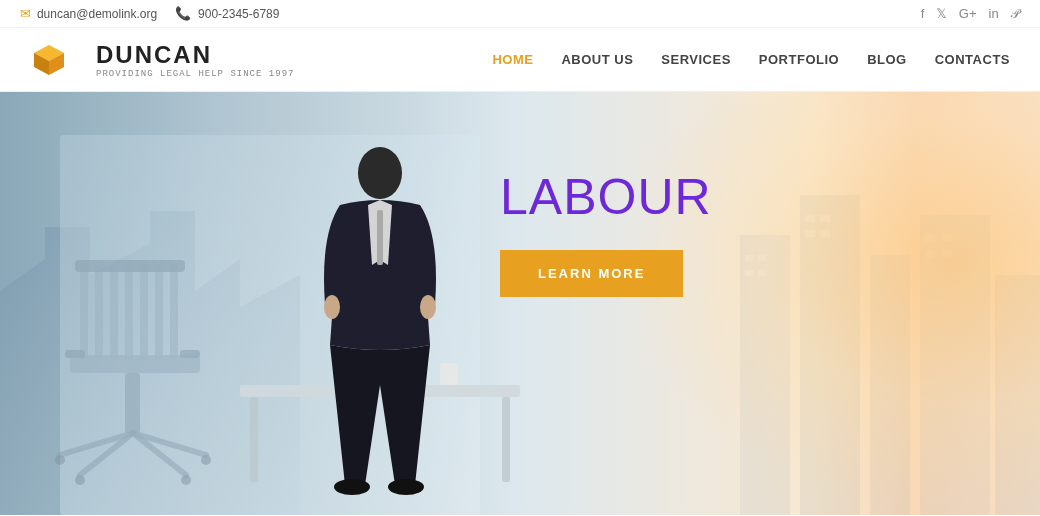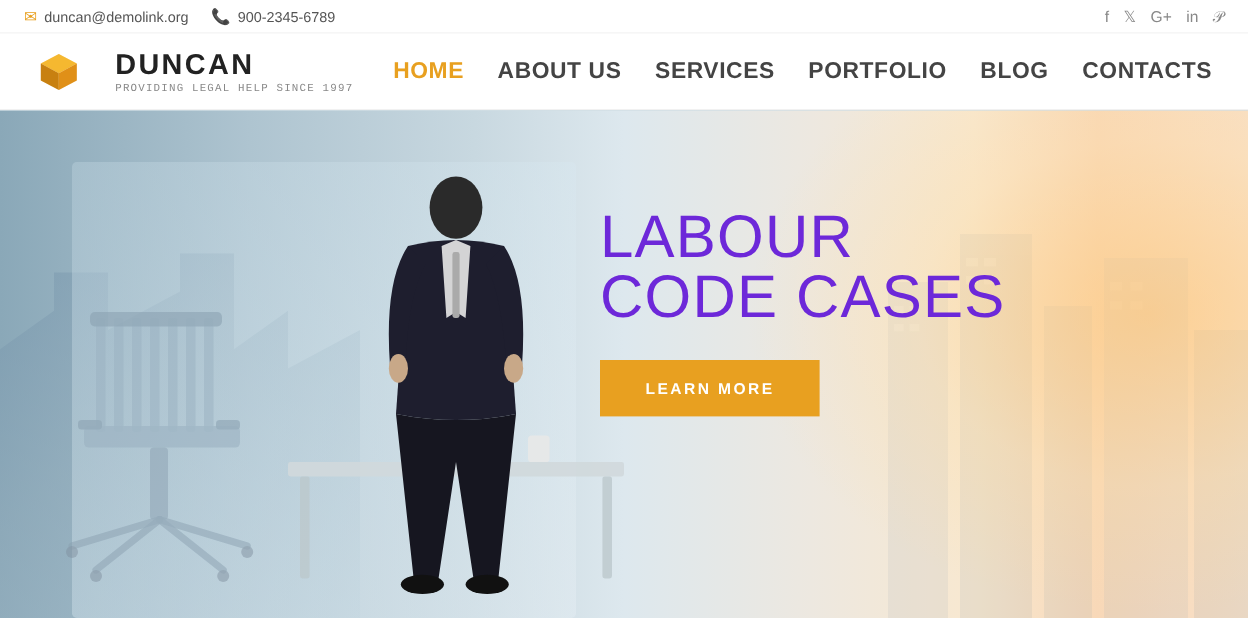--- a/index.html
+++ b/index.html
@@ -93,21 +93,21 @@
       font-family: Liberation Mono, monospace;
     }
 
     
     nav {
       display: flex;
       align-items: center;
       gap: 28px;
     }
     .nav-item {
-      font-size: 19px;
+      font-size: 13px;
       font-weight: 600;
       letter-spacing: 0.5px;
       cursor: pointer;
       color: #444;
       text-transform: uppercase;
       text-decoration: none;
     }
     .nav-item.active {
       color: #e8a020;
     }
@@ -396,17 +396,16 @@
       <rect x="205" y="96" width="10" height="7" fill="#d0e0e8" opacity="0.7"></rect>
       <rect x="222" y="96" width="10" height="7" fill="#d0e0e8" opacity="0.7"></rect>
     </svg>
   </div>
 
   <div class="hero-glow"></div>
 
   <div class="hero-content">
     <div class="hero-title">
       <div>LABOUR</div>
-      <div>CODE CASES</div>
     </div>
     <button class="hero-btn">LEARN MORE</button>
   </div>
 </div>
 
 </body></html>

